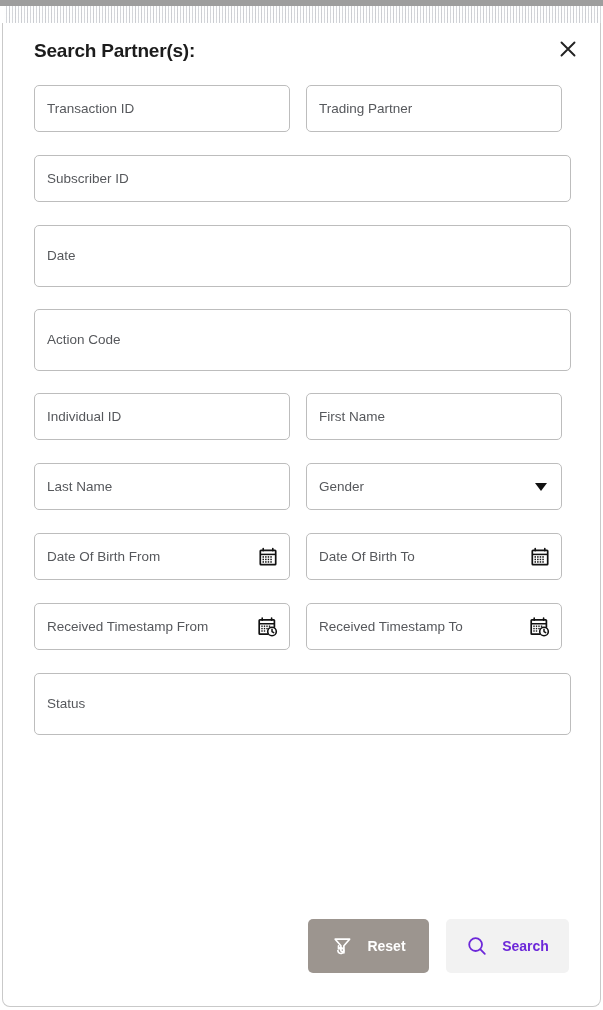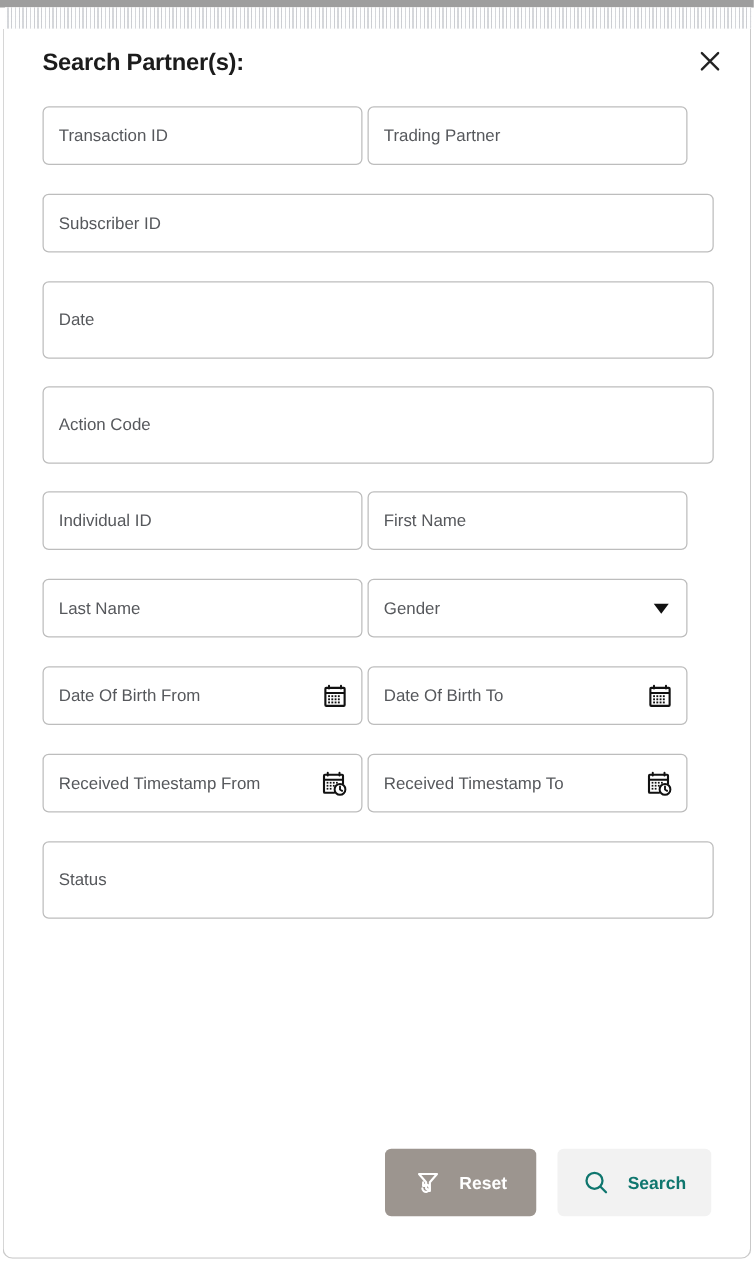--- a/index.html
+++ b/index.html
@@ -96,21 +96,21 @@
 
   
   .form-body {
     position: absolute;
     left: 31px;
     top: 62px;
     width: 537px;
   }
   .row {
     display: flex;
-    gap: 4px;
+    gap: 16px;
     margin-bottom: 23px;
   }
   .row.tall { margin-bottom: 22px; }
 
   .field {
     position: relative;
     box-sizing: border-box;
     flex: 1 1 0;
     height: 47px;
     border: 1px solid #bdbdbd;
@@ -185,21 +185,21 @@
     text-align: right;
   }
   .btn-reset {
     width: 121px;
     background: #9c958f;
     color: #ffffff;
   }
   .btn-search {
     width: 123px;
     background: #f2f2f2;
-    color: #0f766e;
+    color: #6d28d9;
     cursor: default;
   }
   .btn svg { display: block; flex: 0 0 auto; }
   .btn .lbl { white-space: nowrap; }
 </style>
 </head>
 <body>
 
 <div id="page">
 

